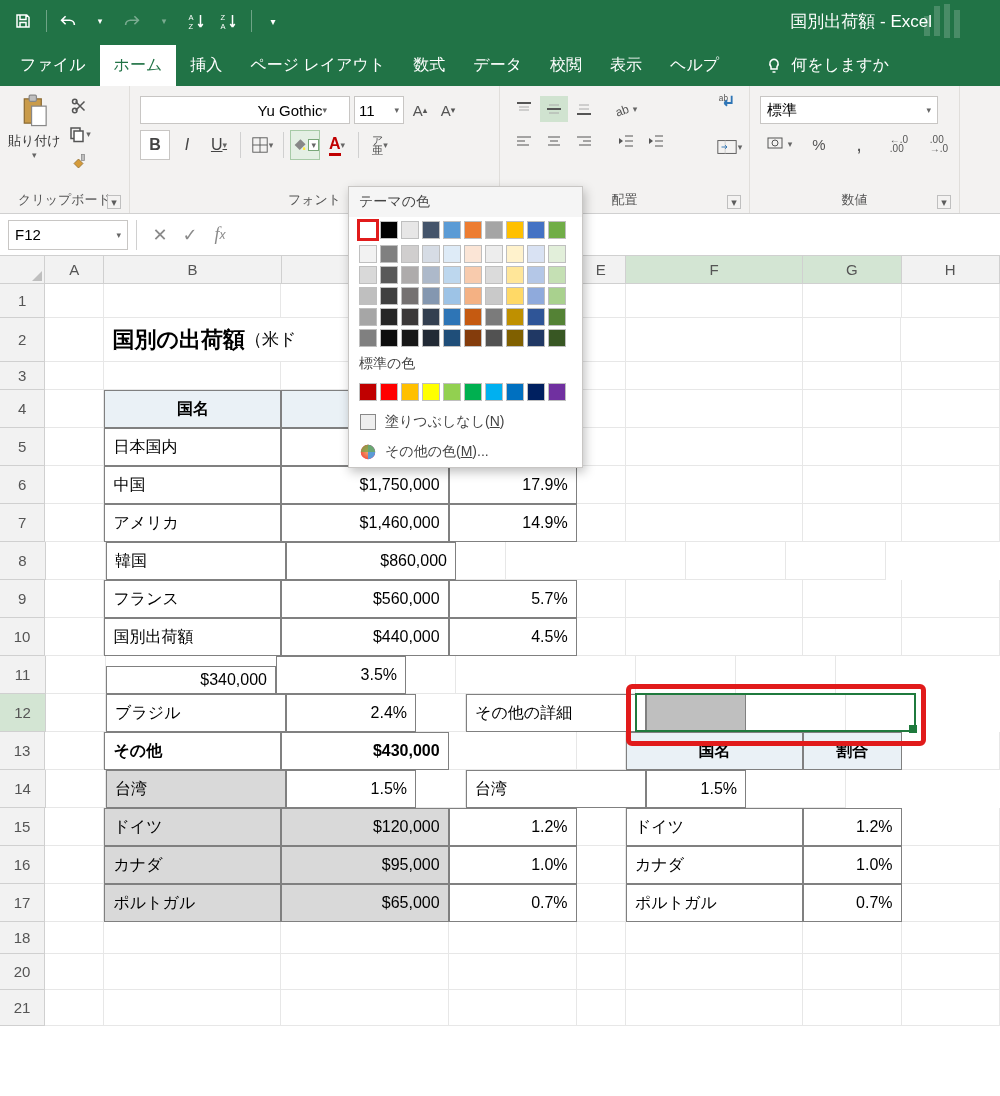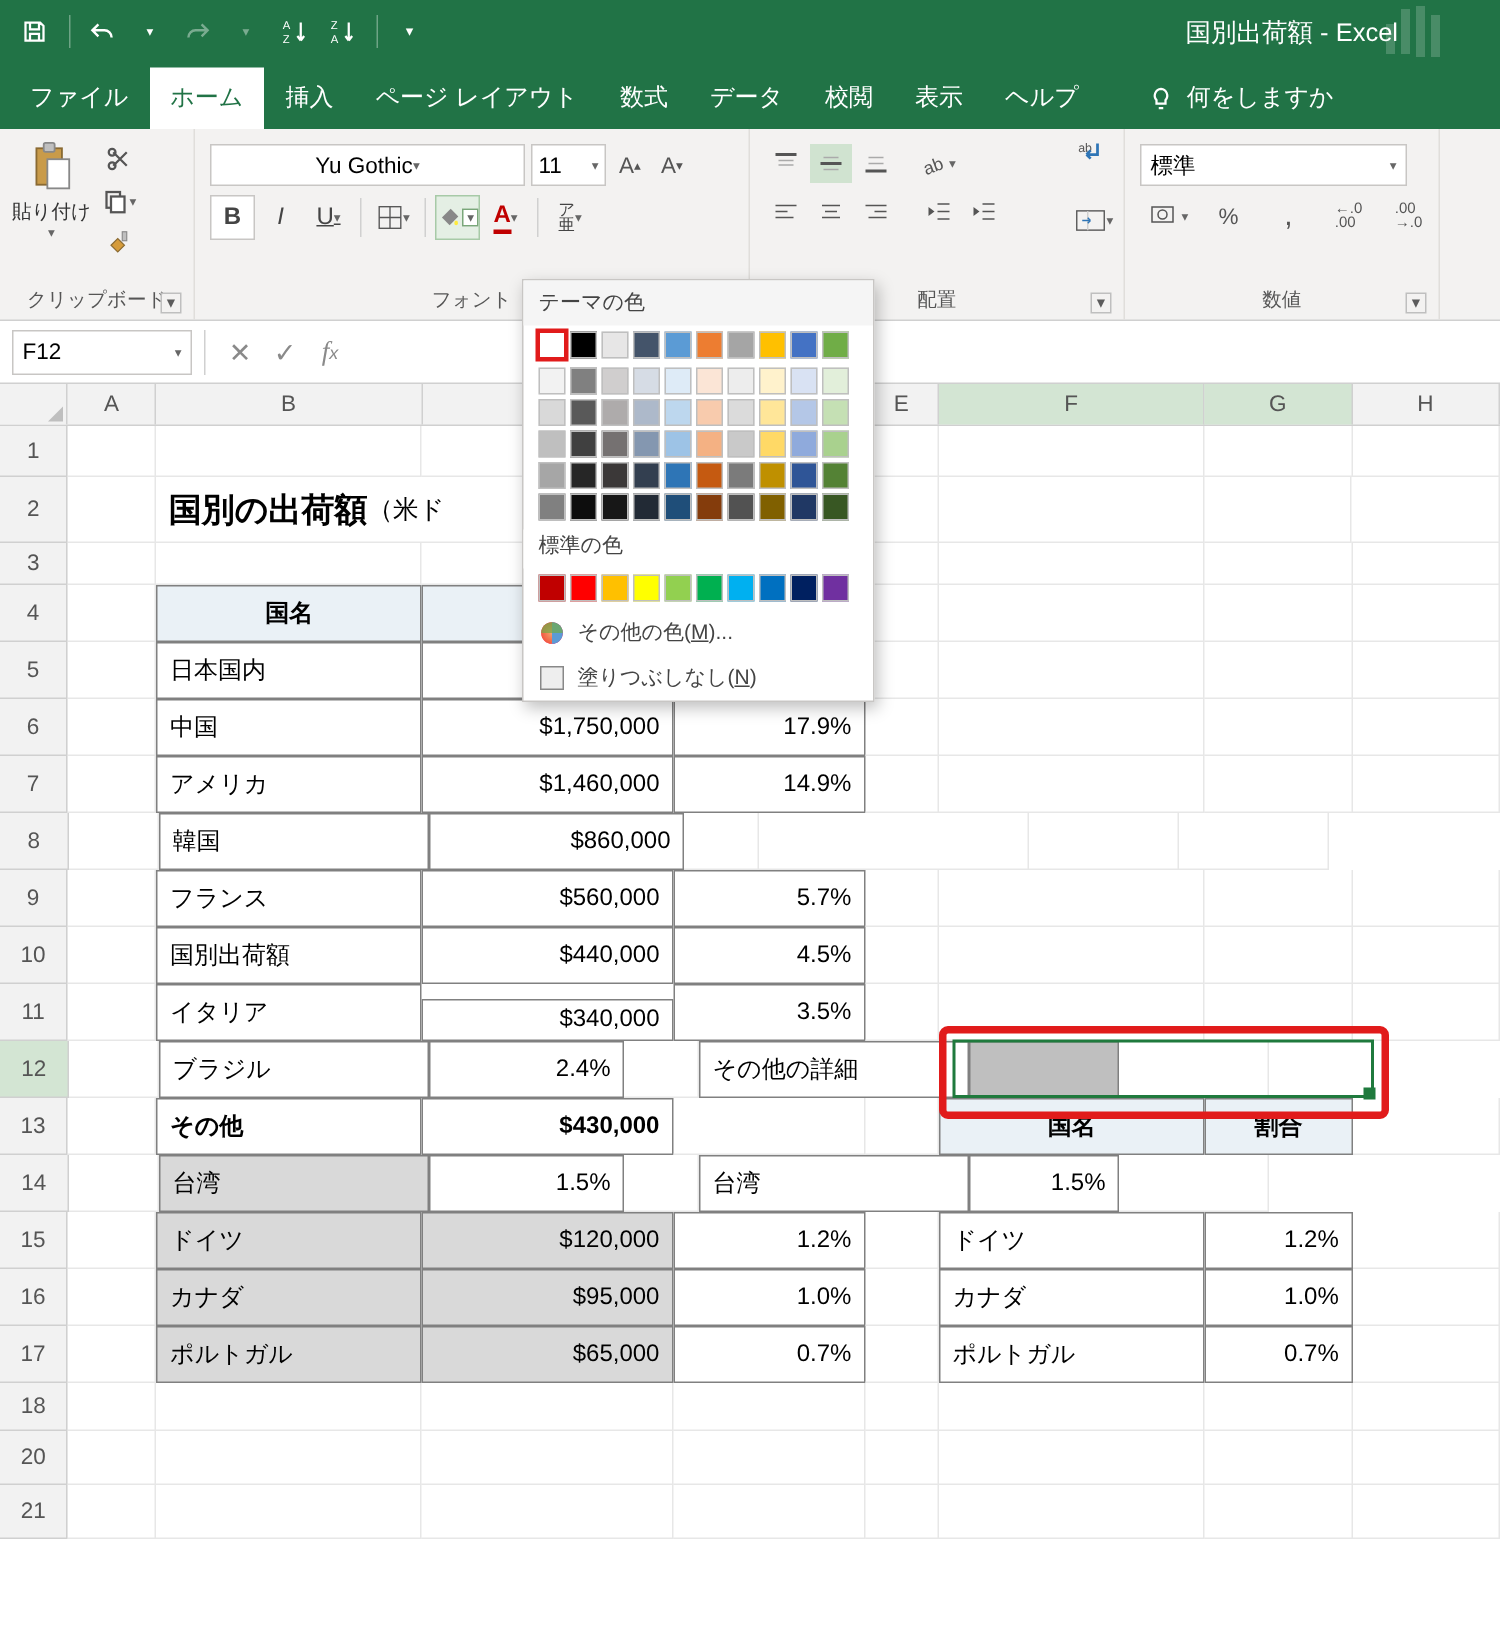--- a/index.html
+++ b/index.html
@@ -30,21 +30,21 @@
 .group-label { text-align: center; font-size: 13px; color: #555; padding: 2px 0 4px 0; display:flex;justify-content:center;align-items:center;gap:6px;position:relative;}
 .dlaunch { font-size: 11px; color:#5c5c5c;position:absolute;right:4px;bottom:4px;border:1px solid #bfbfbf;width:14px;height:14px;line-height:12px;}
 
 .big-split { display: flex; flex-direction: column; align-items: center; height: 96px; padding:2px 4px;}
 .big-split .ic { width: 34px; height: 34px; display:flex;align-items:center;justify-content:center;}
 .big-split .lbl { font-size: 13px; color:#333; margin-top:4px;}
 .mini-col { display:flex; flex-direction:column; gap:4px; padding:2px 2px;}
 .mini-btn { width:26px; height:24px; display:flex;align-items:center;justify-content:center;font-size:14px;color:#555;}
 
 .font-row1 { display:flex; align-items:center; gap:4px; margin-bottom:6px;}
-.font-name { width:210px; height:28px; border:1px solid #c8c6c4; background:#fff; font-size:15px; padding:2px 22px; display:flex;align-items:center;justify-content:center;}
+.font-name { width:210px; height:28px; border:1px solid #c8c6c4; background:#fff; font-size:15px; padding:2px 22px; display:flex;align-items:center;justify-content:flex-end;}
 .font-size { width:50px; height:28px; border:1px solid #c8c6c4; background:#fff; font-size:15px; padding:2px 4px; display:flex;align-items:center;justify-content:space-between;}
 .aa-btn { width:24px;height:26px;font-size:15px;color:#555;display:flex;align-items:center;justify-content:center;}
 .font-row2 { display:flex; align-items:center; gap:2px;}
 .font-row2 .fbtn { width:30px;height:30px;border:1px solid transparent;display:flex;align-items:center;justify-content:center;font-size:16px;color:#444;}
 .fbtn.bold{border:1px solid #c8c6c4;background:#fff;font-weight:700;}
 .fbtn.under{text-decoration:underline;}
 .drop-tri{font-size:9px;color:#666;}
 
 .align-col .arow{display:flex;gap:2px;}
 .abtn{width:28px;height:26px;display:flex;align-items:center;justify-content:center;}
@@ -524,21 +524,20 @@
         <div class="cell data-cell money" style="width: 170px;">$440,000</div>
         <div class="cell data-cell pct" style="width: 130px;">4.5%</div>
         <div class="cell " style="width: 50px;"></div>
         <div class="cell " style="width: 180px;"></div>
         <div class="cell " style="width: 100px;"></div>
         <div class="cell " style="width: 100px;"></div>
       </div>
       <div class="row" style="height: 38px;">
         <div class="rh">11</div>
         <div class="cell " style="width: 60px;"></div>
-        <div class="cell data-cell" style="width: 180px;">イタリア</div>
         <div class="cell data-cell money" style="width: 170px; margin-top: 10px;">$340,000</div>
         <div class="cell data-cell pct" style="width: 130px;">3.5%</div>
         <div class="cell " style="width: 50px;"></div>
         <div class="cell " style="width: 180px;"></div>
         <div class="cell " style="width: 100px;"></div>
         <div class="cell " style="width: 100px;"></div>
       </div>
       <div class="row" style="height: 38px;">
         <div class="rh sel">12</div>
         <div class="cell " style="width: 60px;"></div>
@@ -717,34 +716,34 @@
       <div class="sw" style="background: rgb(255, 255, 0);"></div>
       <div class="sw" style="background: rgb(146, 208, 80);"></div>
       <div class="sw" style="background: rgb(0, 176, 80);"></div>
       <div class="sw" style="background: rgb(0, 176, 240);"></div>
       <div class="sw" style="background: rgb(0, 112, 192);"></div>
       <div class="sw" style="background: rgb(0, 32, 96);"></div>
       <div class="sw" style="background: rgb(112, 48, 160);"></div>
     </div>
   <div class="cp-row">
     <div class="icn">
+        <div style="width:16px;height:16px;border:1px solid #888;background:#eee;"></div>
+      </div>
+    <span><span>塗りつぶしなし(</span><span class="under-m">N</span><span>)</span></span>
+  </div>
+  <div class="cp-row">
+    <div class="icn">
       <svg width="18" height="18" viewBox="0 0 20 20">
           <circle cx="10" cy="10" r="8" fill="url(#g)"></circle>
           <defs>
             <radialGradient id="g">
               <stop offset="0" stop-color="#fff"></stop>
               <stop offset="1" stop-color="#f06"></stop>
             </radialGradient>
           </defs>
           <path d="M10 2a8 8 0 0 1 0 16z" fill="#5b9bd5"></path>
           <path d="M10 2a8 8 0 0 0 0 16z" fill="#ed7d31" opacity=".7"></path>
           <path d="M2 10a8 8 0 0 1 16 0z" fill="#70ad47" opacity=".7"></path>
         </svg>
     </div>
     <span><span>その他の色(</span><span class="under-m">M</span><span>)...</span></span>
   </div>
-  <div class="cp-row">
-    <div class="icn">
-        <div style="width:16px;height:16px;border:1px solid #888;background:#eee;"></div>
-      </div>
-    <span><span>塗りつぶしなし(</span><span class="under-m">N</span><span>)</span></span>
-  </div>
 </div>
 
 </body></html>

